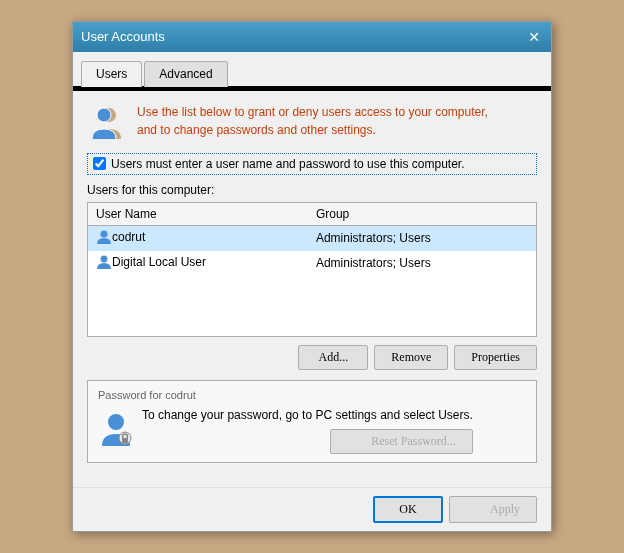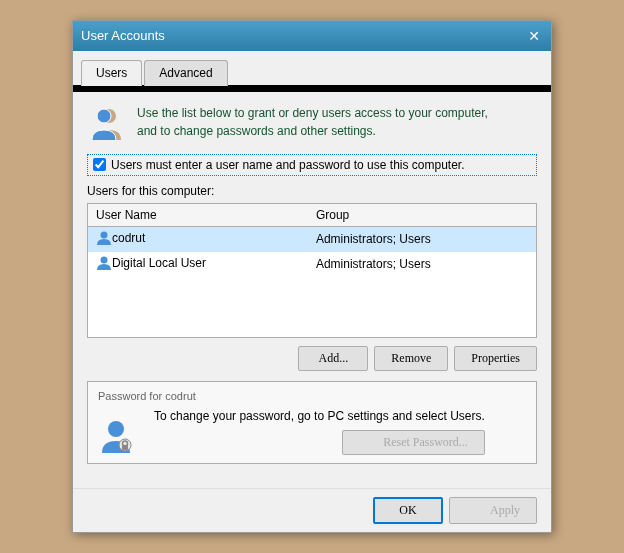--- a/index.html
+++ b/index.html
@@ -42,21 +42,21 @@
       display: flex;
       align-items: center;
       justify-content: center;
       border-radius: 2px;
     }
     .dialog-content {
       padding: 8px 0 0 0;
     }
     .tabs {
       display: flex;
-      border-bottom: 7px solid #000000;
+      border-bottom: 5px solid #000000;
       padding: 0 8px;
       gap: 2px;
     }
     .tab {
       padding: 5px 14px;
       background: #e0e0e0;
       border: 1px solid #adadad;
       border-bottom: none;
       cursor: pointer;
       font-size: 12px;
@@ -74,21 +74,21 @@
     }
     .info-row {
       display: flex;
       align-items: flex-start;
       gap: 10px;
       margin-bottom: 10px;
     }
     .info-text {
       font-size: 12px;
       line-height: 1.5;
-      color: #14532d;
+      color: #c2410c;
     }
     .checkbox-row {
       display: flex;
       align-items: center;
       gap: 5px;
       margin-bottom: 8px;
       border: 1px dotted #0078d7;
       padding: 3px 5px;
       background: #f0f0f0;
     }
@@ -167,22 +167,22 @@
       margin-bottom: 12px;
       background: #f8f8f8;
     }
     .password-section-title {
       font-size: 11px;
       color: #666;
       margin-bottom: 6px;
     }
     .password-content {
       display: flex;
-      align-items: flex-end;
-      gap: 20px;
+      align-items: center;
+      gap: 8px;
     }
     .password-text {
       font-size: 12px;
       color: #000;
       flex: 1;
       line-height: 1.4;
     }
     .password-btn-row {
       display: flex;
       justify-content: flex-end;

